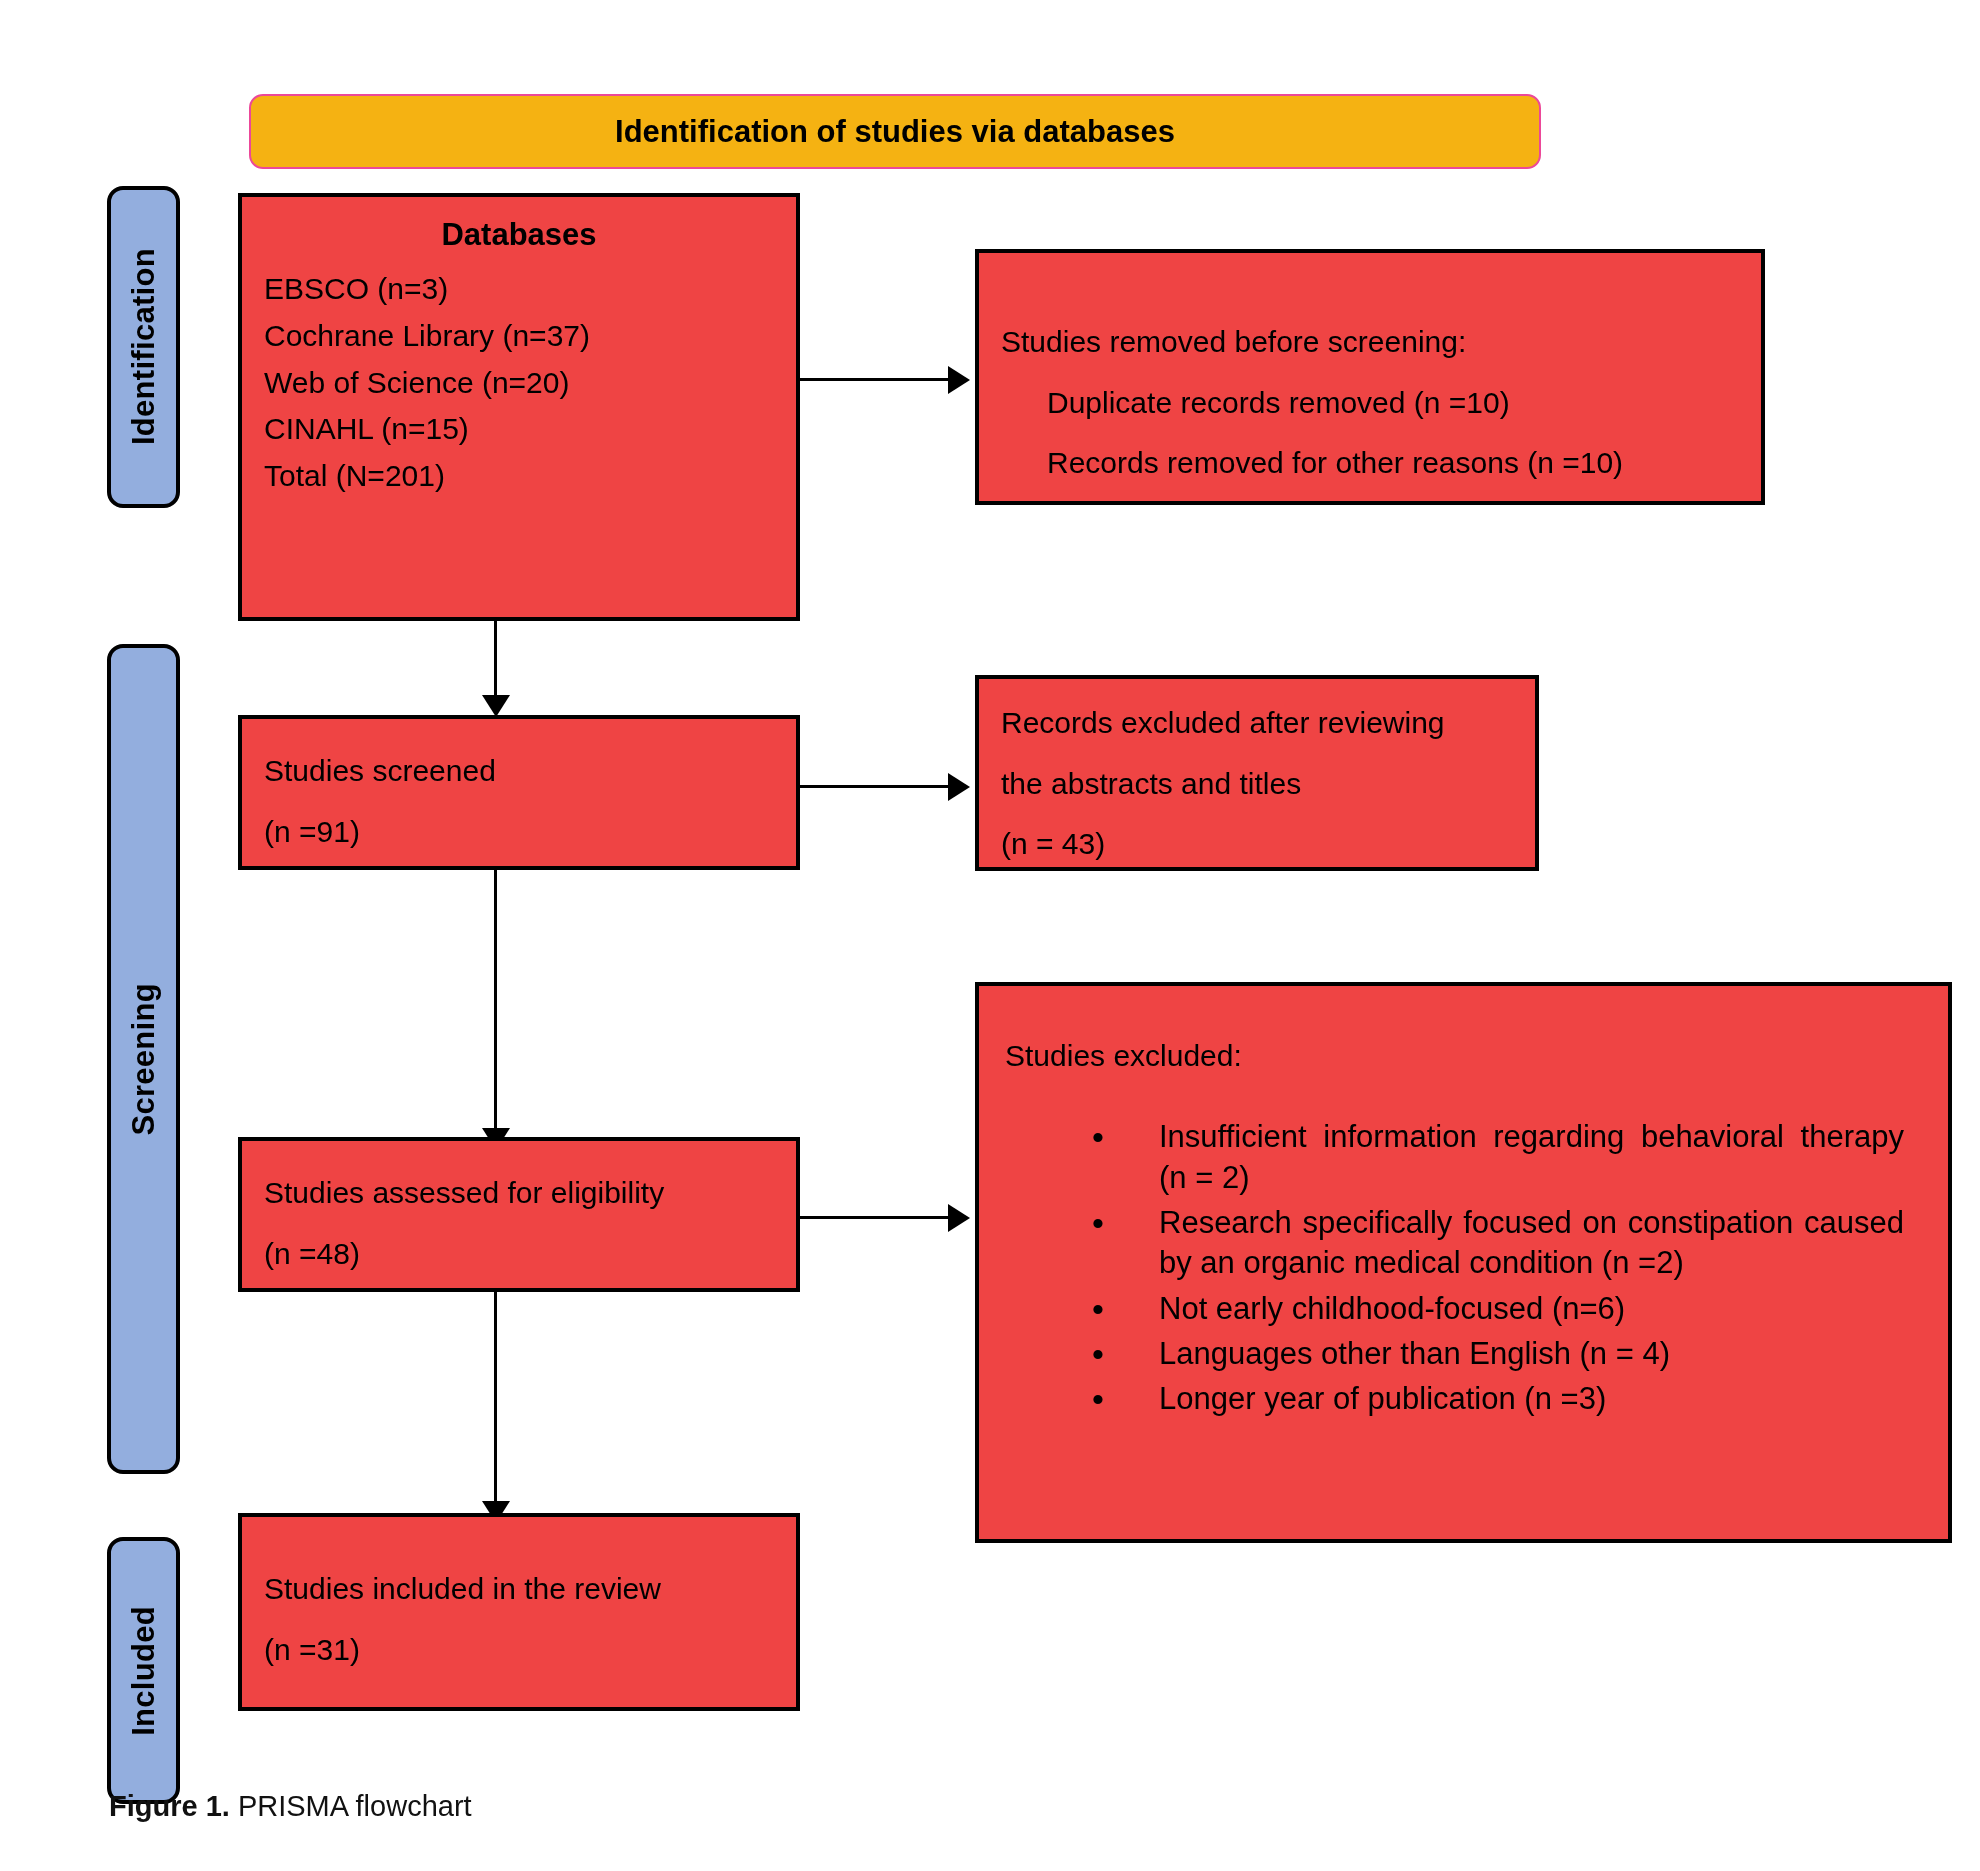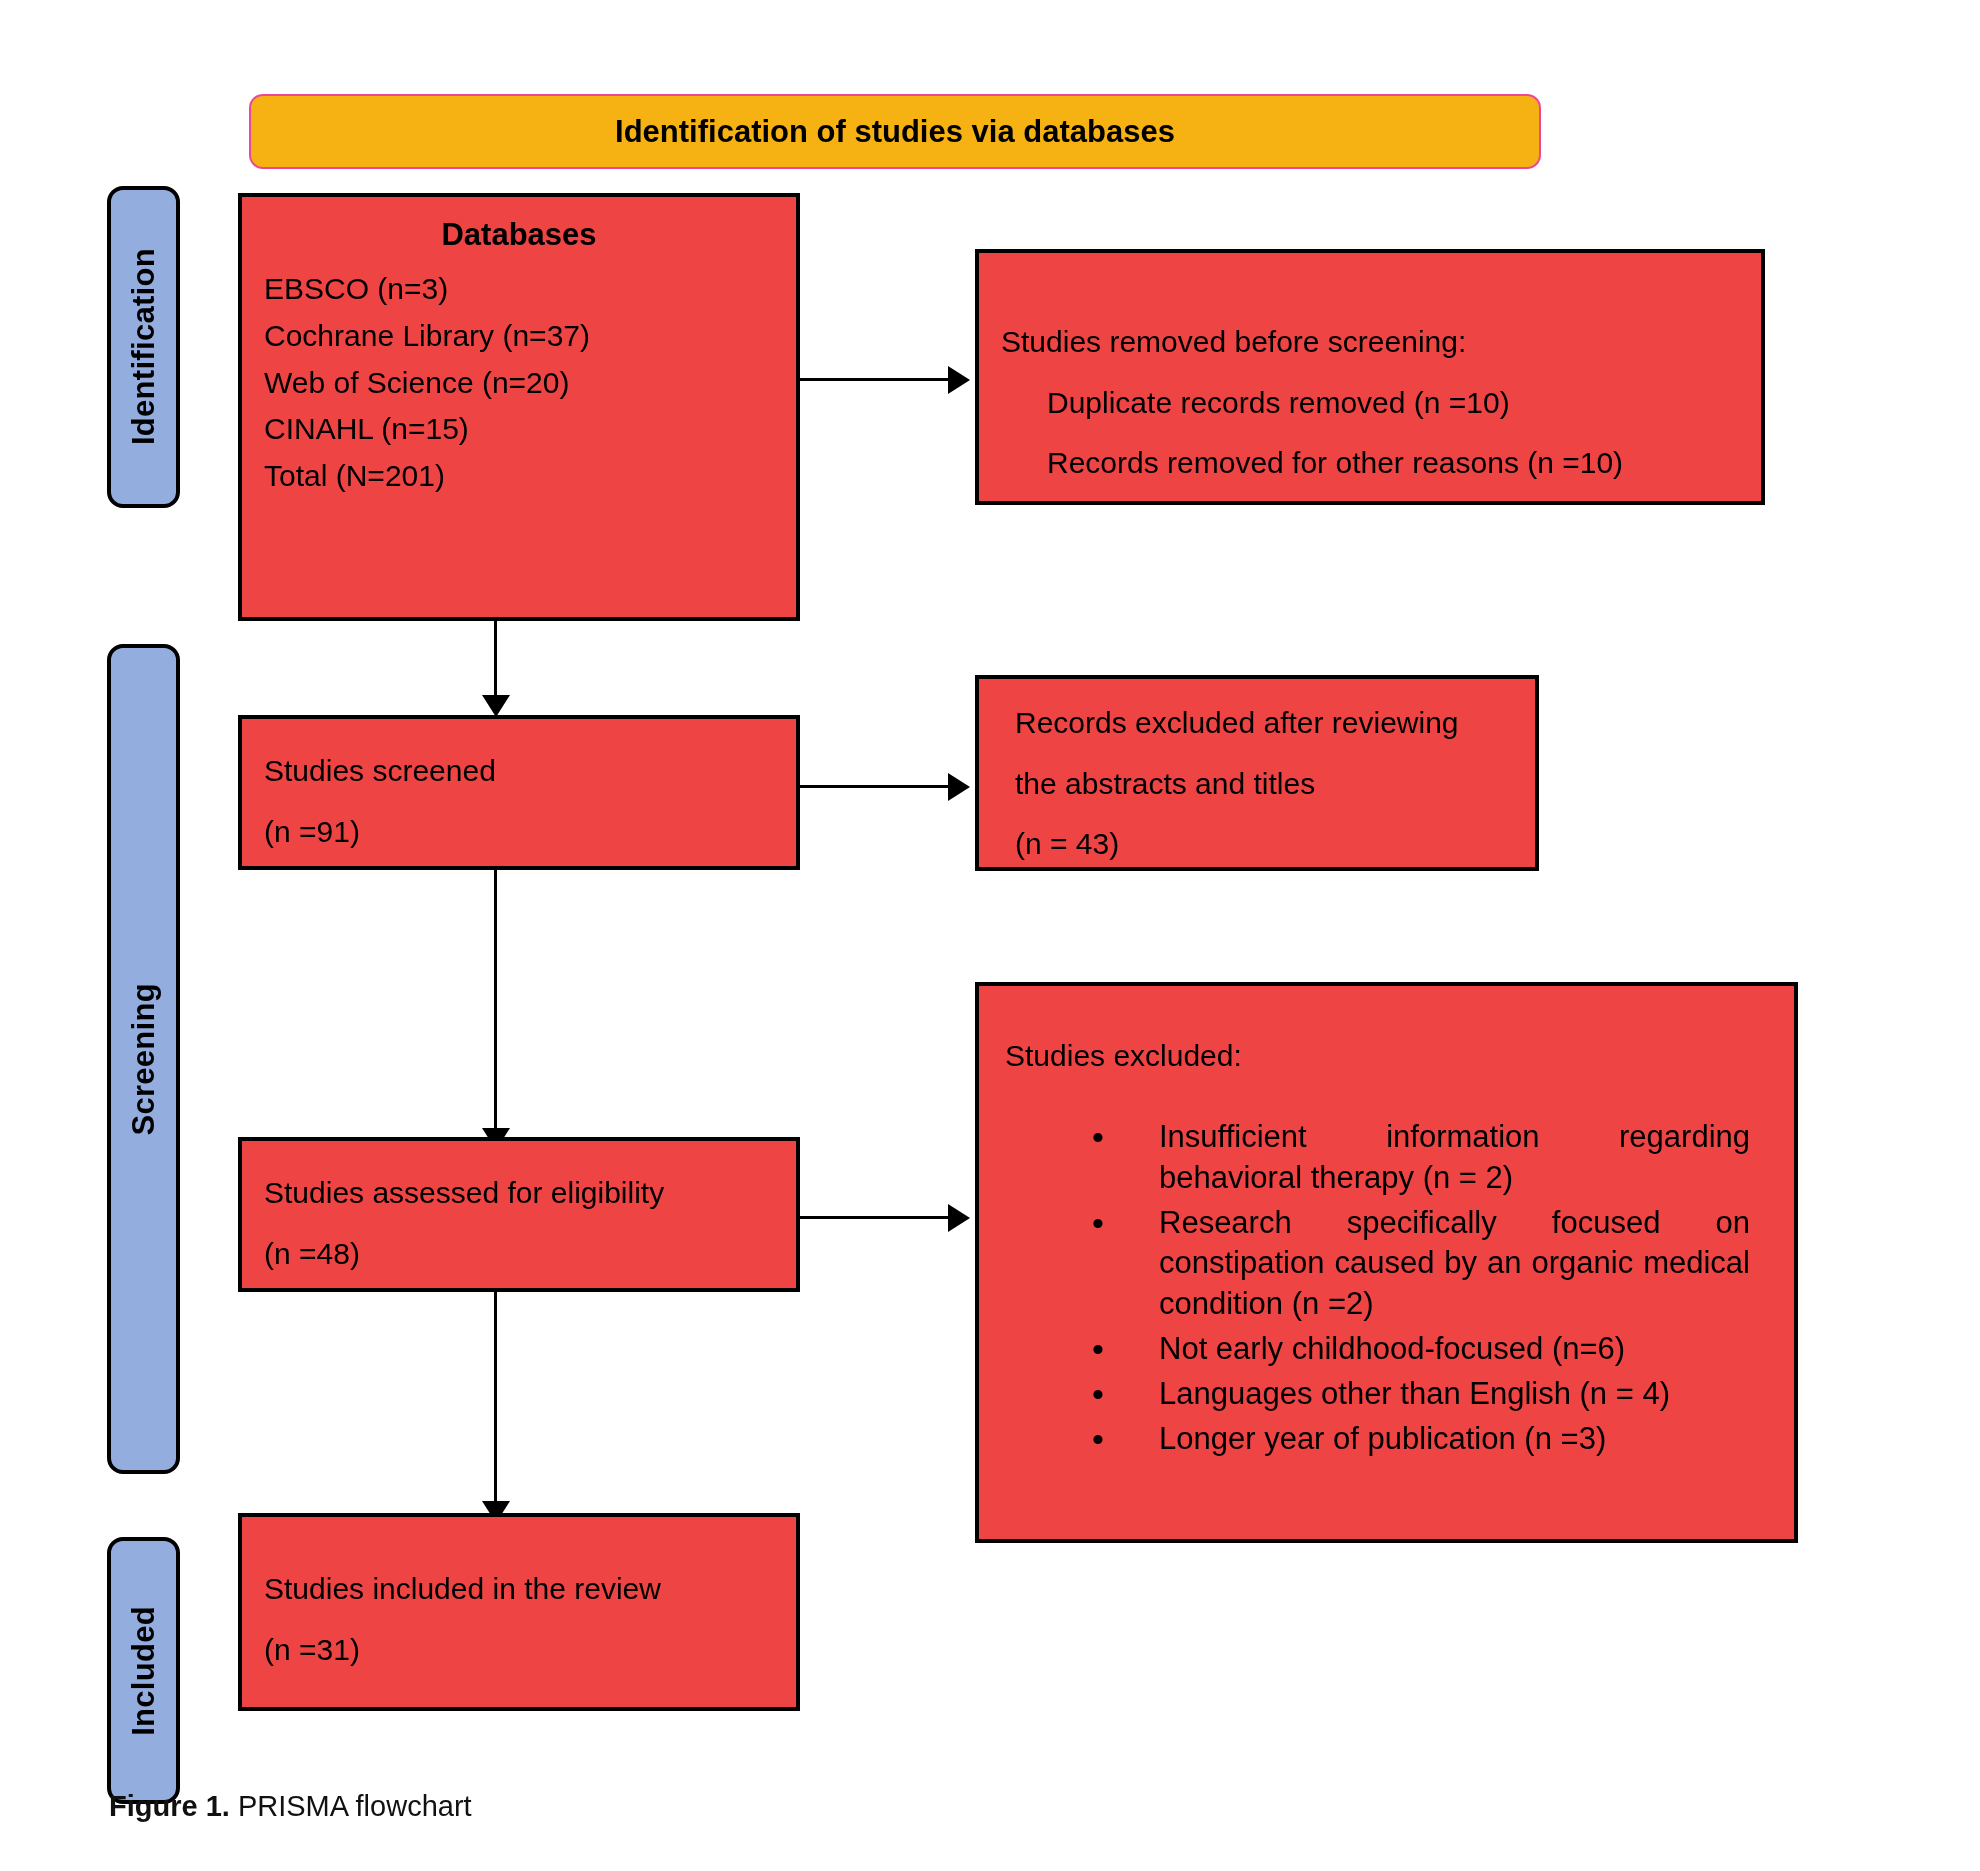--- a/index.html
+++ b/index.html
@@ -200,42 +200,42 @@
   <div class="conn-v" style="left:494px; top:621px; height:79px;"></div>
   <div class="arrow-down" style="left:482px; top:695px;"></div>
 
   <div class="box" style="left:238px; top:715px; width:562px; height:155px;">
     <div class="box-inner" style="padding-top:22px;">
       <div class="line spaced">Studies screened</div>
       <div class="line spaced">(n =91)</div>
     </div>
   </div>
 
-  <div class="box" style="left:975px; top:675px; width:564px; height:196px;padding-left:14px;">
+  <div class="box" style="left:975px; top:675px; width:564px; height:196px;">
     <div class="box-inner" style="padding-top:14px;">
       <div class="line spaced">Records excluded after reviewing</div>
       <div class="line spaced">the abstracts and titles</div>
       <div class="line spaced">(n = 43)</div>
     </div>
   </div>
 
   <div class="conn-h" style="left:800px; top:785px; width:149px;"></div>
   <div class="arrow-right" style="left:948px; top:773px;"></div>
 
   <div class="conn-v" style="left:494px; top:870px; height:262px;"></div>
   <div class="arrow-down" style="left:482px; top:1128px;"></div>
 
   <div class="box" style="left:238px; top:1137px; width:562px; height:155px;">
     <div class="box-inner" style="padding-top:22px;">
       <div class="line spaced">Studies assessed for eligibility</div>
       <div class="line spaced">(n =48)</div>
     </div>
   </div>
 
-  <div class="box" style="left:975px; top:982px; width:823px; height:561px;">
+  <div class="box" style="left:975px; top:982px; width:977px; height:561px;">
     <div class="box-inner" style="padding:46px 24px 0 26px;">
       <div class="excl-head">Studies excluded:</div>
       <ul class="excl-list">
         <li>Insufficient information regarding behavioral therapy (n = 2)</li>
         <li>Research specifically focused on constipation caused by an organic medical condition (n =2)</li>
         <li class="nojustify">Not early childhood-focused (n=6)</li>
         <li class="nojustify">Languages other than English (n = 4)</li>
         <li class="nojustify">Longer year of publication (n =3)</li>
       </ul>
     </div>

